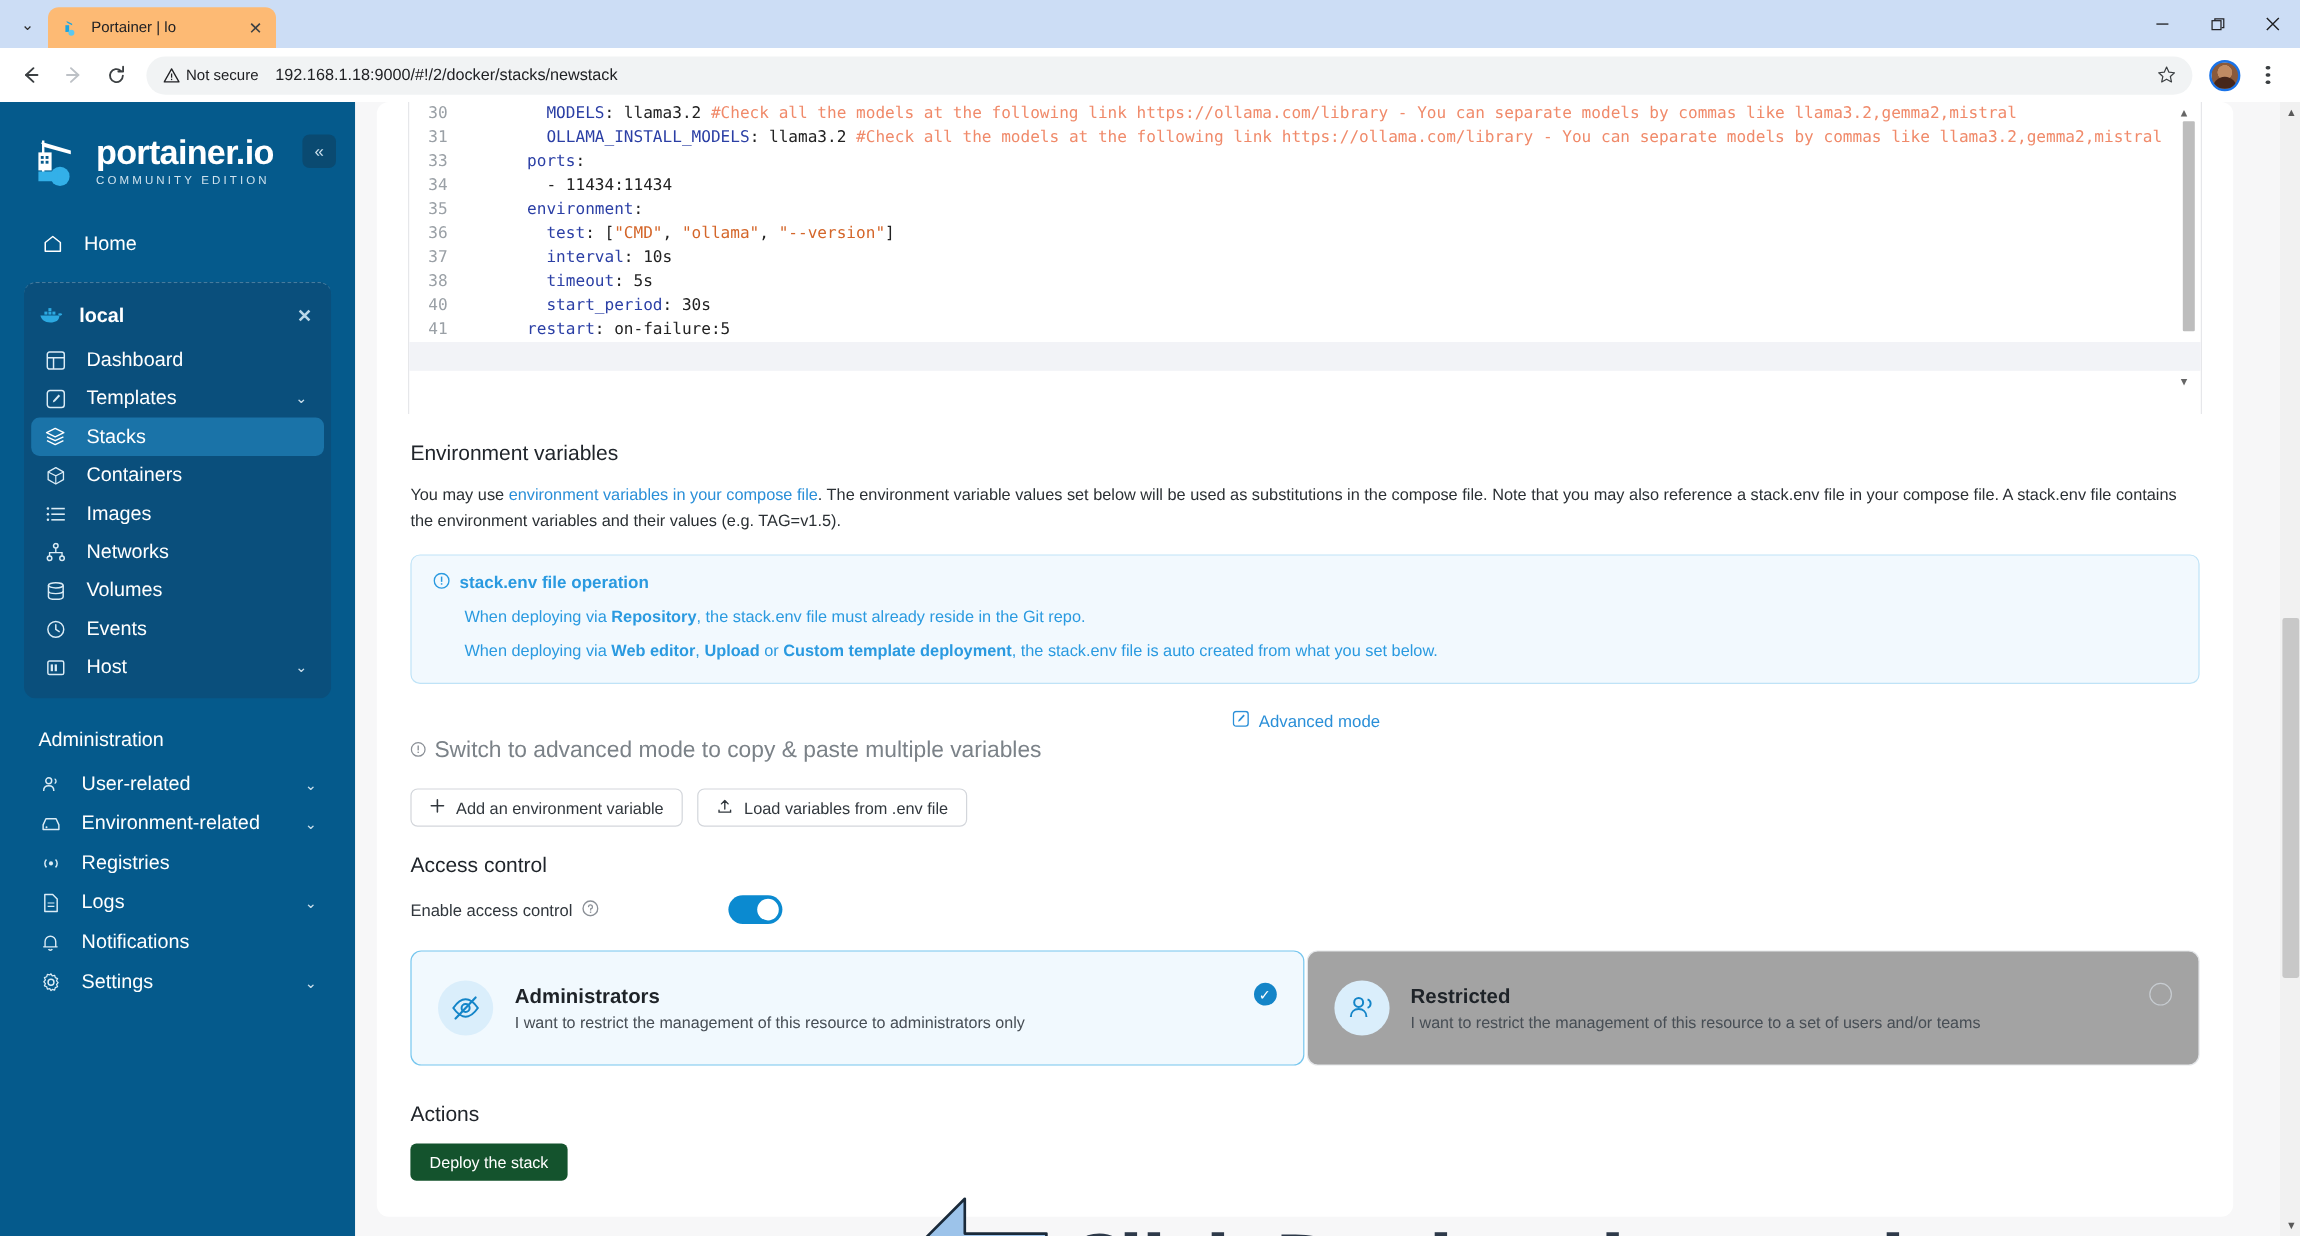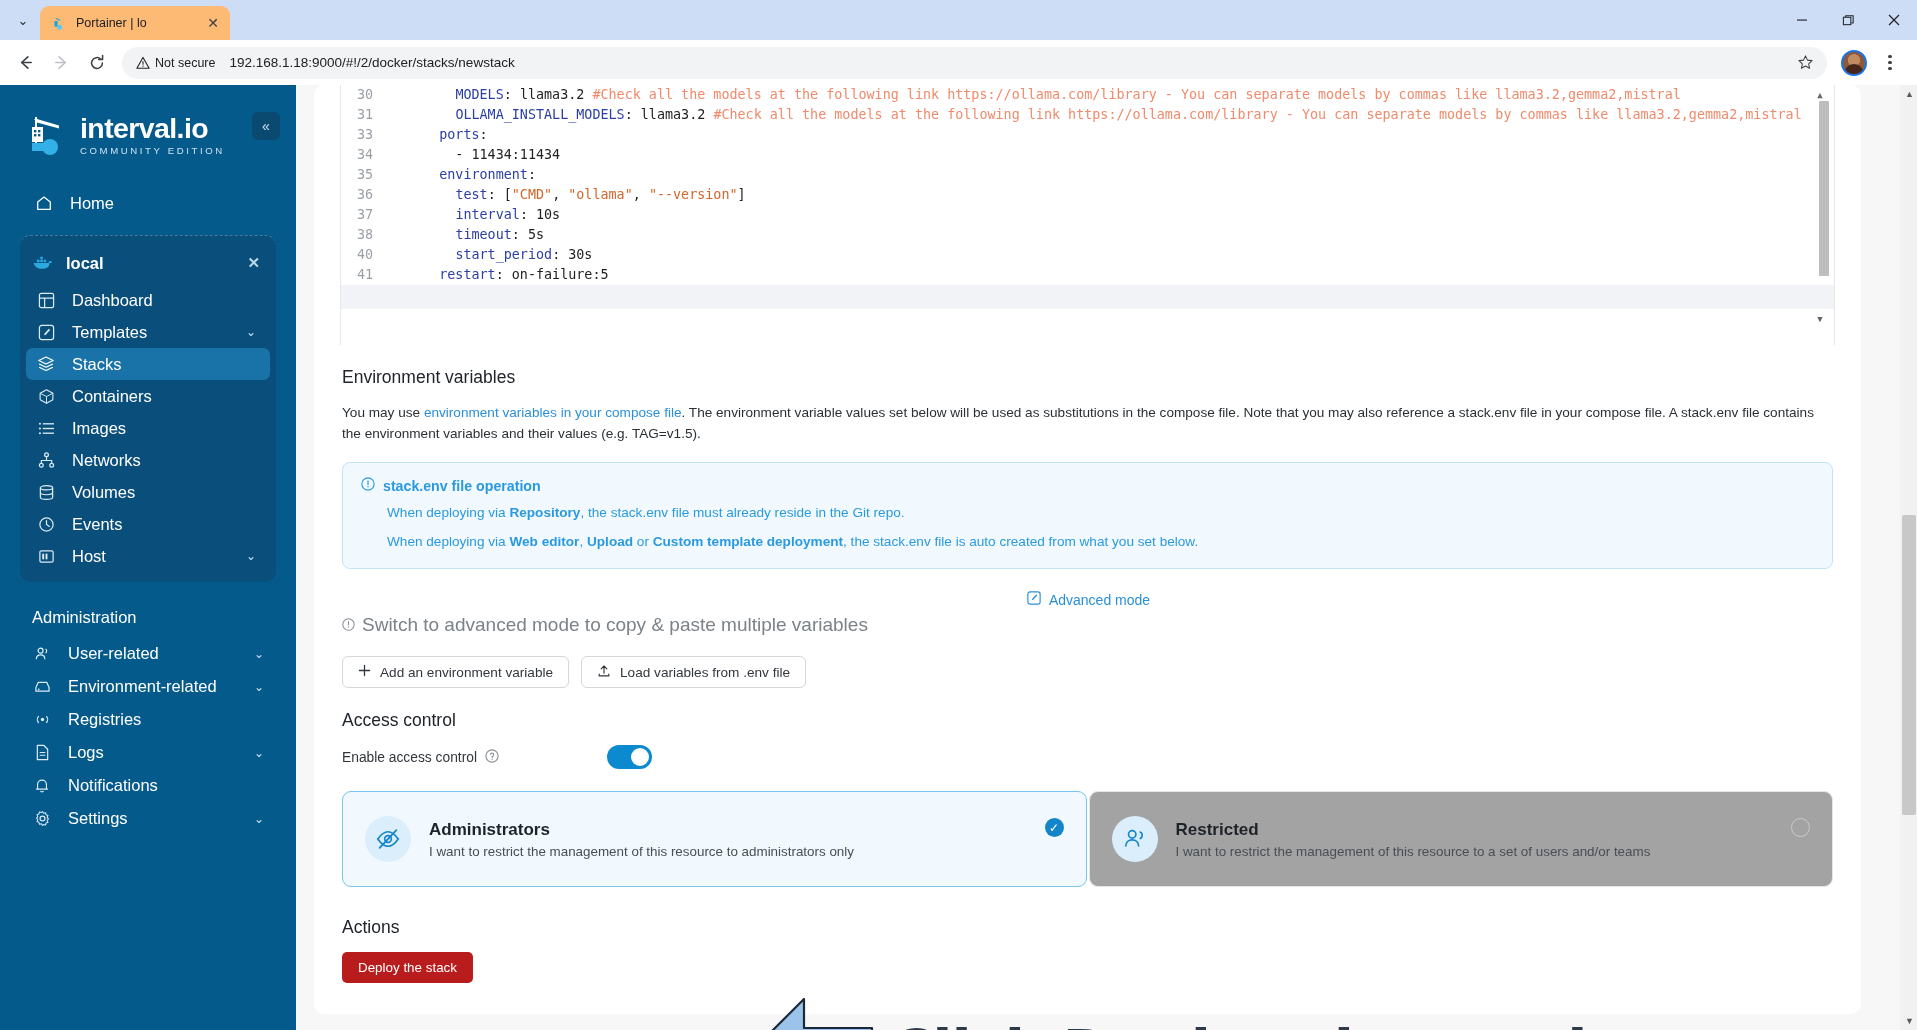--- a/index.html
+++ b/index.html
@@ -176,21 +176,21 @@
   }
   .card-title { font-size: 17px; font-weight: 700; color: #1e2328; }
   .card-desc { font-size: 13.4px; color: #474e55; margin-top: 4px; }
   .radio-on { position: absolute; right: 22px; top: 26px; width: 19px; height: 19px; border-radius: 50%;
     background: #1485c8; color:#fff; display:flex; align-items:center; justify-content:center; font-size:12px; }
   .radio-off { position: absolute; right: 22px; top: 26px; width: 19px; height: 19px; border-radius: 50%;
     border: 1.5px solid #c7ccd1; }
 
   .actions-title { font-size: 17.5px; color: #20252b; margin: 30px 0 0 2px; font-weight: 400; }
   .deploy-btn {
-    height: 31px; background: #b91c1c; color: #fff; border-radius: 5px; display: inline-flex;
+    height: 31px; background: #14532d; color: #fff; border-radius: 5px; display: inline-flex;
     align-items: center; padding: 0 16px; font-size: 13.4px; margin: 14px 0 0 2px;
   }
 
   
   .annot { position: absolute; left: 452px; top: 910px; display: flex; align-items: center; pointer-events: none; }
   .annot-text {
     font-family: "DejaVu Sans", sans-serif; font-size: 59px; font-weight: 700;
     color: #2e3a4a; letter-spacing: -1px; margin-left: 14px; line-height: 1;
   }
 
@@ -291,21 +291,21 @@
             <rect x="6" y="14" width="11" height="15" fill="#ffffff"></rect>
             <rect x="8" y="17" width="2.4" height="2.4" fill="#055a8c"></rect>
             <rect x="12" y="17" width="2.4" height="2.4" fill="#055a8c"></rect>
             <rect x="8" y="21" width="2.4" height="2.4" fill="#055a8c"></rect>
             <rect x="12" y="21" width="2.4" height="2.4" fill="#055a8c"></rect>
             <circle cx="24" cy="34" r="8" fill="#33b0e8"></circle>
             <path d="M6 30 h16 v8 H6 z" fill="#33b0e8"></path>
           </svg>
         </span>
         <span class="logo-text-wrap">
-          <span class="logo-title">interval.io</span>
+          <span class="logo-title">portainer.io</span>
           <div class="logo-sub">COMMUNITY EDITION</div>
         </span>
       </div>
       <div class="collapse-btn">«</div>
 
       <div class="nav-home">
         <span class="nav-icon">
           <svg width="18" height="18" viewBox="0 0 20 20">
               <path d="M3 9 L10 3.4 L17 9 V17 H3 Z" fill="none" stroke="#fff" stroke-width="1.4" stroke-linejoin="round"></path>
             </svg>

